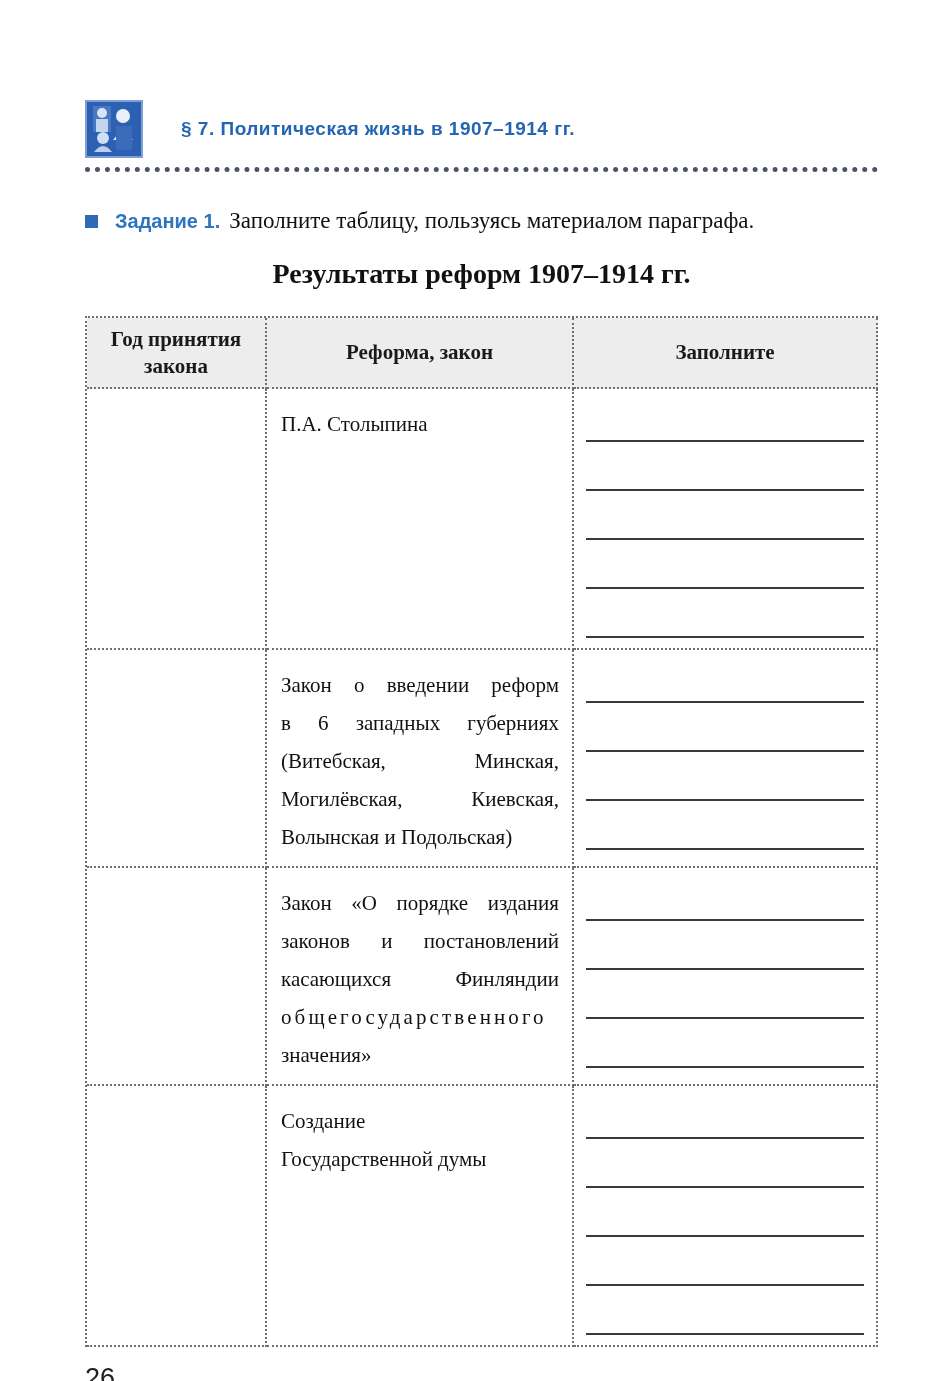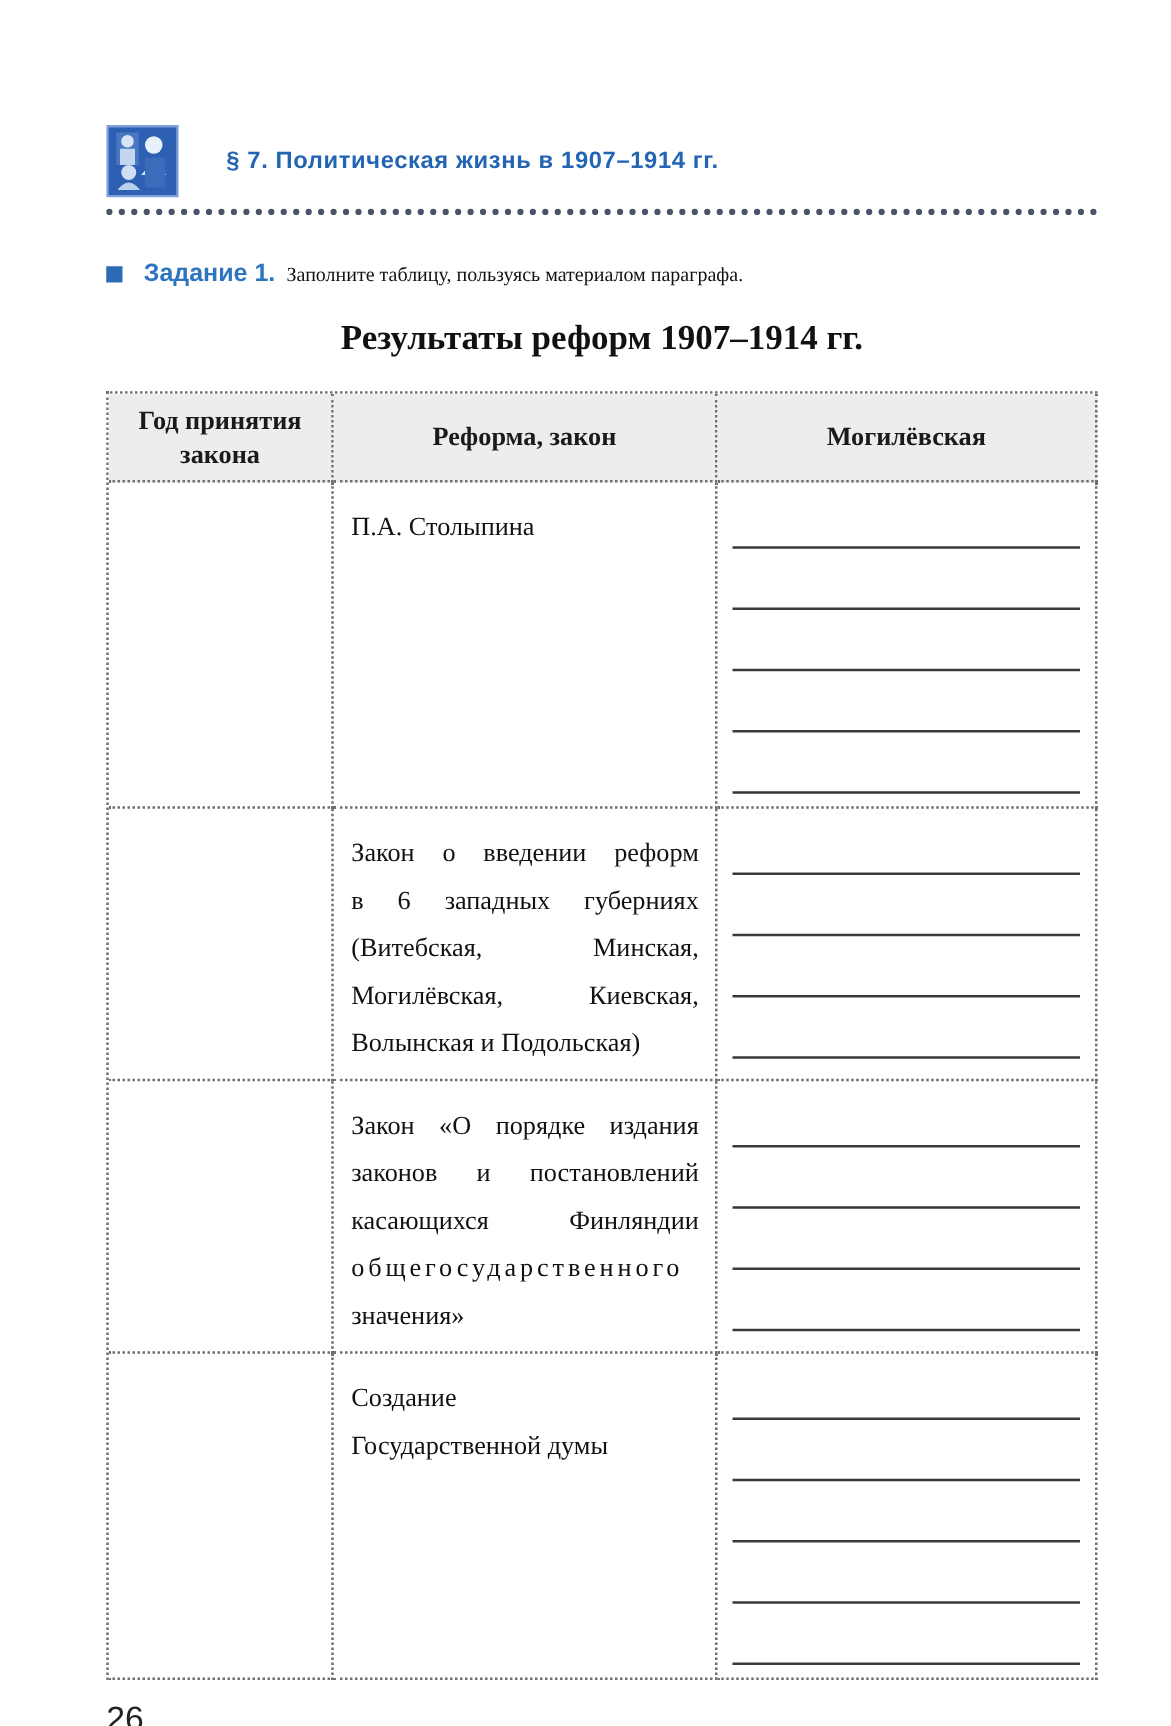--- a/index.html
+++ b/index.html
@@ -49,21 +49,21 @@
     margin-right: 17px;
   }
   .task-label {
     font-family: "Liberation Sans", sans-serif;
     font-weight: bold;
     font-size: 20px;
     color: #2e75c0;
     margin-right: 9px;
     white-space: nowrap;
   }
-  .task-text { font-size: 16px; color: #111; }
+  .task-text { font-size: 23px; color: #111; }
 
   
   .table-title {
     margin: 24px 0 0 0;
     text-align: center;
     font-size: 28px;
     font-weight: bold;
     color: #111;
   }
 
@@ -143,21 +143,21 @@
     <span class="task-bullet"></span>
     <span class="task-label">Задание 1.</span>
     <span class="task-text">Заполните таблицу, пользуясь материалом параграфа.</span>
   </div>
 
   <h2 class="table-title">Результаты реформ 1907–1914 гг.</h2>
 
   <div class="reforms-table">
     <div class="cell head">Год принятия закона</div>
     <div class="cell head">Реформа, закон</div>
-    <div class="cell head">Могилёвская</div>
+    <div class="cell head">Заполните</div>
 
   <div class="cell year-cell"></div>
       <div class="cell reform-cell">
         <div class="reform-line">П.А. Столыпина</div>
       </div>
       <div class="cell results-cell">
         <div class="answer-line"></div>
         <div class="answer-line"></div>
         <div class="answer-line"></div>
         <div class="answer-line"></div>

